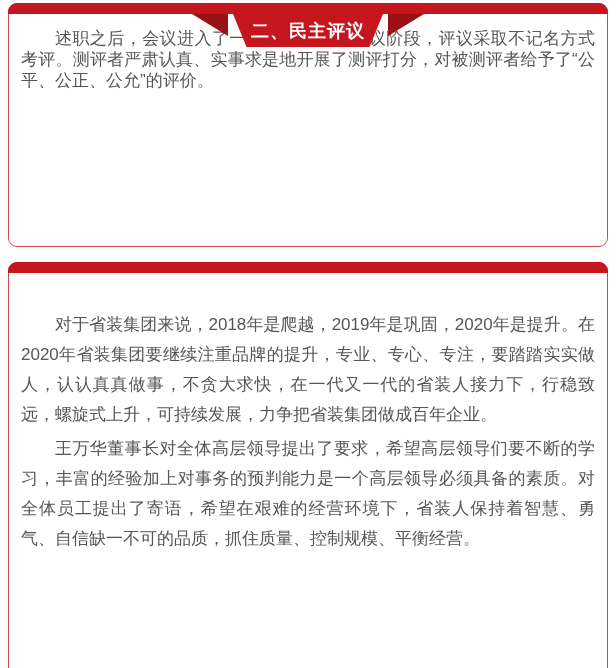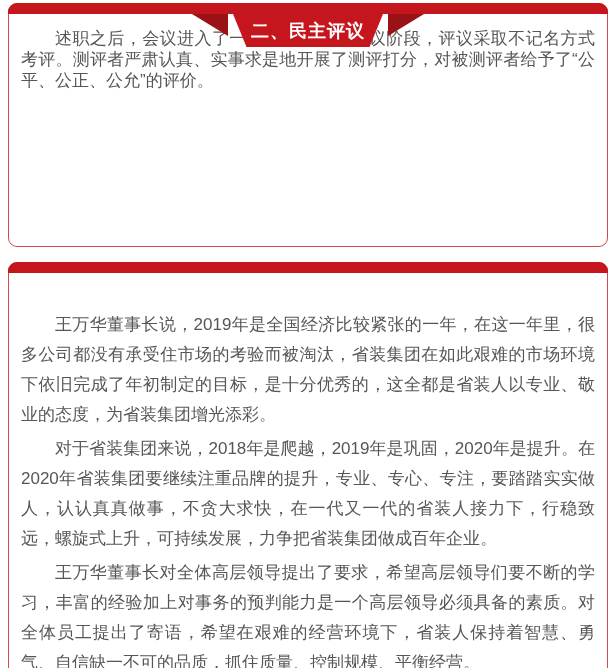--- a/index.html
+++ b/index.html
@@ -67,19 +67,18 @@
       <div class="ribbon-main">二、民主评议</div>
     </div>
     <div class="body">
       <p>述职之后，会议进入了一年一度的民主评议阶段，评议采取不记名方式考评。测评者严肃认真、实事求是地开展了测评打分，对被测评者给予了“公平、公正、公允”的评价。</p>
     </div>
   </section>
 
   <section class="card card-2">
     <div class="card-topbar"></div>
     <div class="body">
-      <p>王万华董事长说，2019年是全国经济比较紧张的一年，在这一年里，很多公司都没有承受住市场的考验而被淘汰，省装集团在如此艰难的市场环境下依旧完成了年初制定的目标，是十分优秀的，这全都是省装人以专业、敬业的态度，为省装集团增光添彩。</p>
       <p>对于省装集团来说，2018年是爬越，2019年是巩固，2020年是提升。在2020年省装集团要继续注重品牌的提升，专业、专心、专注，要踏踏实实做人，认认真真做事，不贪大求快，在一代又一代的省装人接力下，行稳致远，螺旋式上升，可持续发展，力争把省装集团做成百年企业。</p>
       <p>王万华董事长对全体高层领导提出了要求，希望高层领导们要不断的学习，丰富的经验加上对事务的预判能力是一个高层领导必须具备的素质。对全体员工提出了寄语，希望在艰难的经营环境下，省装人保持着智慧、勇气、自信缺一不可的品质，抓住质量、控制规模、平衡经营。</p>
     </div>
   </section>
 
 </div>
 
 </body></html>

